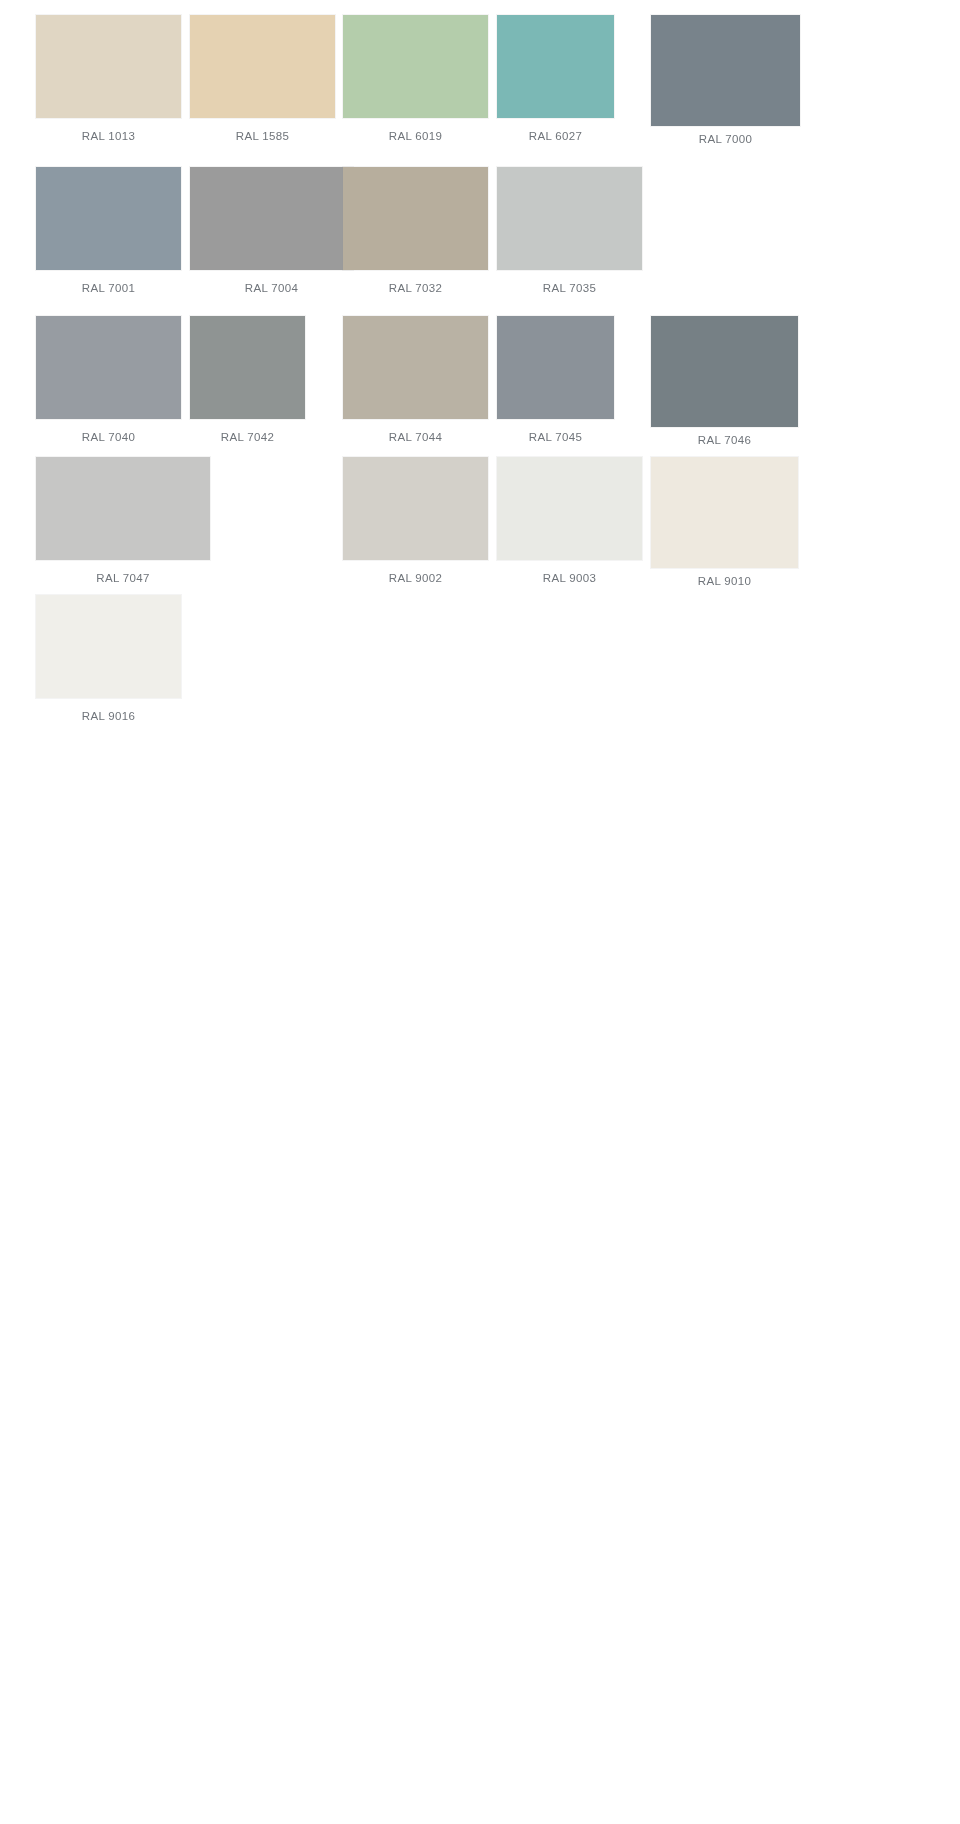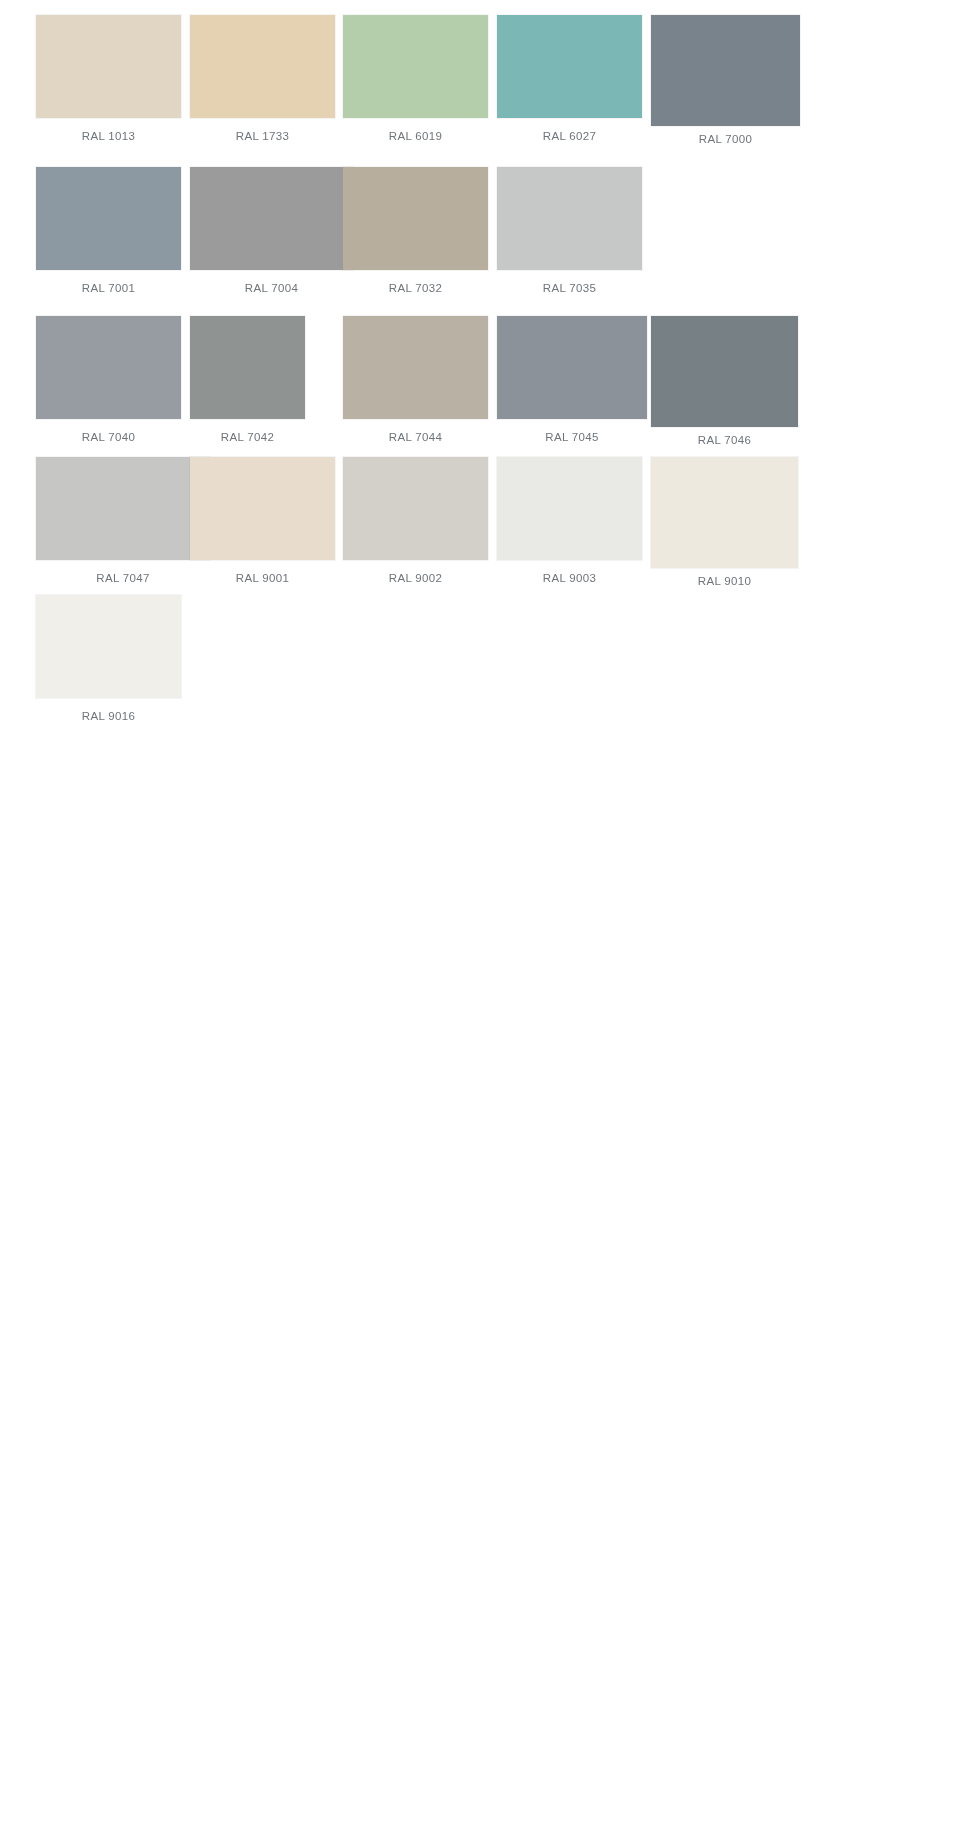--- a/index.html
+++ b/index.html
@@ -57,27 +57,27 @@
 </head>
 <body>
 
 <div id="swatch-grid" style="background: rgb(255, 255, 255);">
     <div class="swatch-cell" style="left: 36px; top: 15px; width: 145px;">
       <div class="swatch-chip" title="RAL 1013" style="background: rgb(224, 214, 195); height: 103px;"></div>
       <span class="swatch-label" style="color: rgb(111, 116, 122);">RAL 1013</span>
     </div>
     <div class="swatch-cell" style="left: 190px; top: 15px; width: 145px;">
       <div class="swatch-chip" title="RAL 1015" style="background: rgb(229, 210, 178); height: 103px;"></div>
-      <span class="swatch-label" style="color: rgb(111, 116, 122);">RAL 1733</span>
+      <span class="swatch-label" style="color: rgb(111, 116, 122);">RAL 1585</span>
     </div>
     <div class="swatch-cell" style="left: 343px; top: 15px; width: 145px;">
       <div class="swatch-chip" title="RAL 6019" style="background: rgb(180, 205, 171); height: 103px;"></div>
       <span class="swatch-label" style="color: rgb(111, 116, 122);">RAL 6019</span>
     </div>
-    <div class="swatch-cell" style="left: 497px; top: 15px; width: 145px;">
+    <div class="swatch-cell" style="left: 497px; top: 15px; width: 117px;">
       <div class="swatch-chip" title="RAL 6027" style="background: rgb(123, 184, 181); height: 103px;"></div>
       <span class="swatch-label" style="color: rgb(111, 116, 122);">RAL 6027</span>
     </div>
     <div class="swatch-cell col-5" style="left: 651px; top: 15px; width: 149px;">
       <div class="swatch-chip" title="RAL 7000" style="background: rgb(120, 131, 139); height: 111px;"></div>
       <span class="swatch-label" style="color: rgb(111, 116, 122);">RAL 7000</span>
     </div>
     <div class="swatch-cell" style="left: 36px; top: 167px; width: 145px;">
       <div class="swatch-chip" title="RAL 7001" style="background: rgb(140, 153, 163); height: 103px;"></div>
       <span class="swatch-label" style="color: rgb(111, 116, 122);">RAL 7001</span>
@@ -99,35 +99,31 @@
       <span class="swatch-label" style="color: rgb(111, 116, 122);">RAL 7040</span>
     </div>
     <div class="swatch-cell" style="left: 190px; top: 316px; width: 115px;">
       <div class="swatch-chip" title="RAL 7042" style="background: rgb(143, 148, 147); height: 103px;"></div>
       <span class="swatch-label" style="color: rgb(111, 116, 122);">RAL 7042</span>
     </div>
     <div class="swatch-cell" style="left: 343px; top: 316px; width: 145px;">
       <div class="swatch-chip" title="RAL 7044" style="background: rgb(185, 178, 164); height: 103px;"></div>
       <span class="swatch-label" style="color: rgb(111, 116, 122);">RAL 7044</span>
     </div>
-    <div class="swatch-cell" style="left: 497px; top: 316px; width: 150px;">
+    <div class="swatch-cell" style="left: 497px; top: 316px; width: 117px;">
       <div class="swatch-chip" title="RAL 7045" style="background: rgb(139, 146, 153); height: 103px;"></div>
       <span class="swatch-label" style="color: rgb(111, 116, 122);">RAL 7045</span>
     </div>
     <div class="swatch-cell col-5" style="left: 651px; top: 316px; width: 147px;">
       <div class="swatch-chip" title="RAL 7046" style="background: rgb(118, 128, 133); height: 111px;"></div>
       <span class="swatch-label" style="color: rgb(111, 116, 122);">RAL 7046</span>
     </div>
     <div class="swatch-cell" style="left: 36px; top: 457px; width: 174px;">
       <div class="swatch-chip" title="RAL 7047" style="background: rgb(198, 198, 197); height: 103px;"></div>
       <span class="swatch-label" style="color: rgb(111, 116, 122);">RAL 7047</span>
-    </div>
-    <div class="swatch-cell" style="left: 190px; top: 457px; width: 145px;">
-      <div class="swatch-chip" title="RAL 9001" style="background: rgb(232, 221, 204); height: 103px;"></div>
-      <span class="swatch-label" style="color: rgb(111, 116, 122);">RAL 9001</span>
     </div>
     <div class="swatch-cell" style="left: 343px; top: 457px; width: 145px;">
       <div class="swatch-chip" title="RAL 9002" style="background: rgb(211, 208, 201); height: 103px;"></div>
       <span class="swatch-label" style="color: rgb(111, 116, 122);">RAL 9002</span>
     </div>
     <div class="swatch-cell" style="left: 497px; top: 457px; width: 145px;">
       <div class="swatch-chip" title="RAL 9003" style="background: rgb(233, 234, 229); height: 103px;"></div>
       <span class="swatch-label" style="color: rgb(111, 116, 122);">RAL 9003</span>
     </div>
     <div class="swatch-cell col-5" style="left: 651px; top: 457px; width: 147px;">

